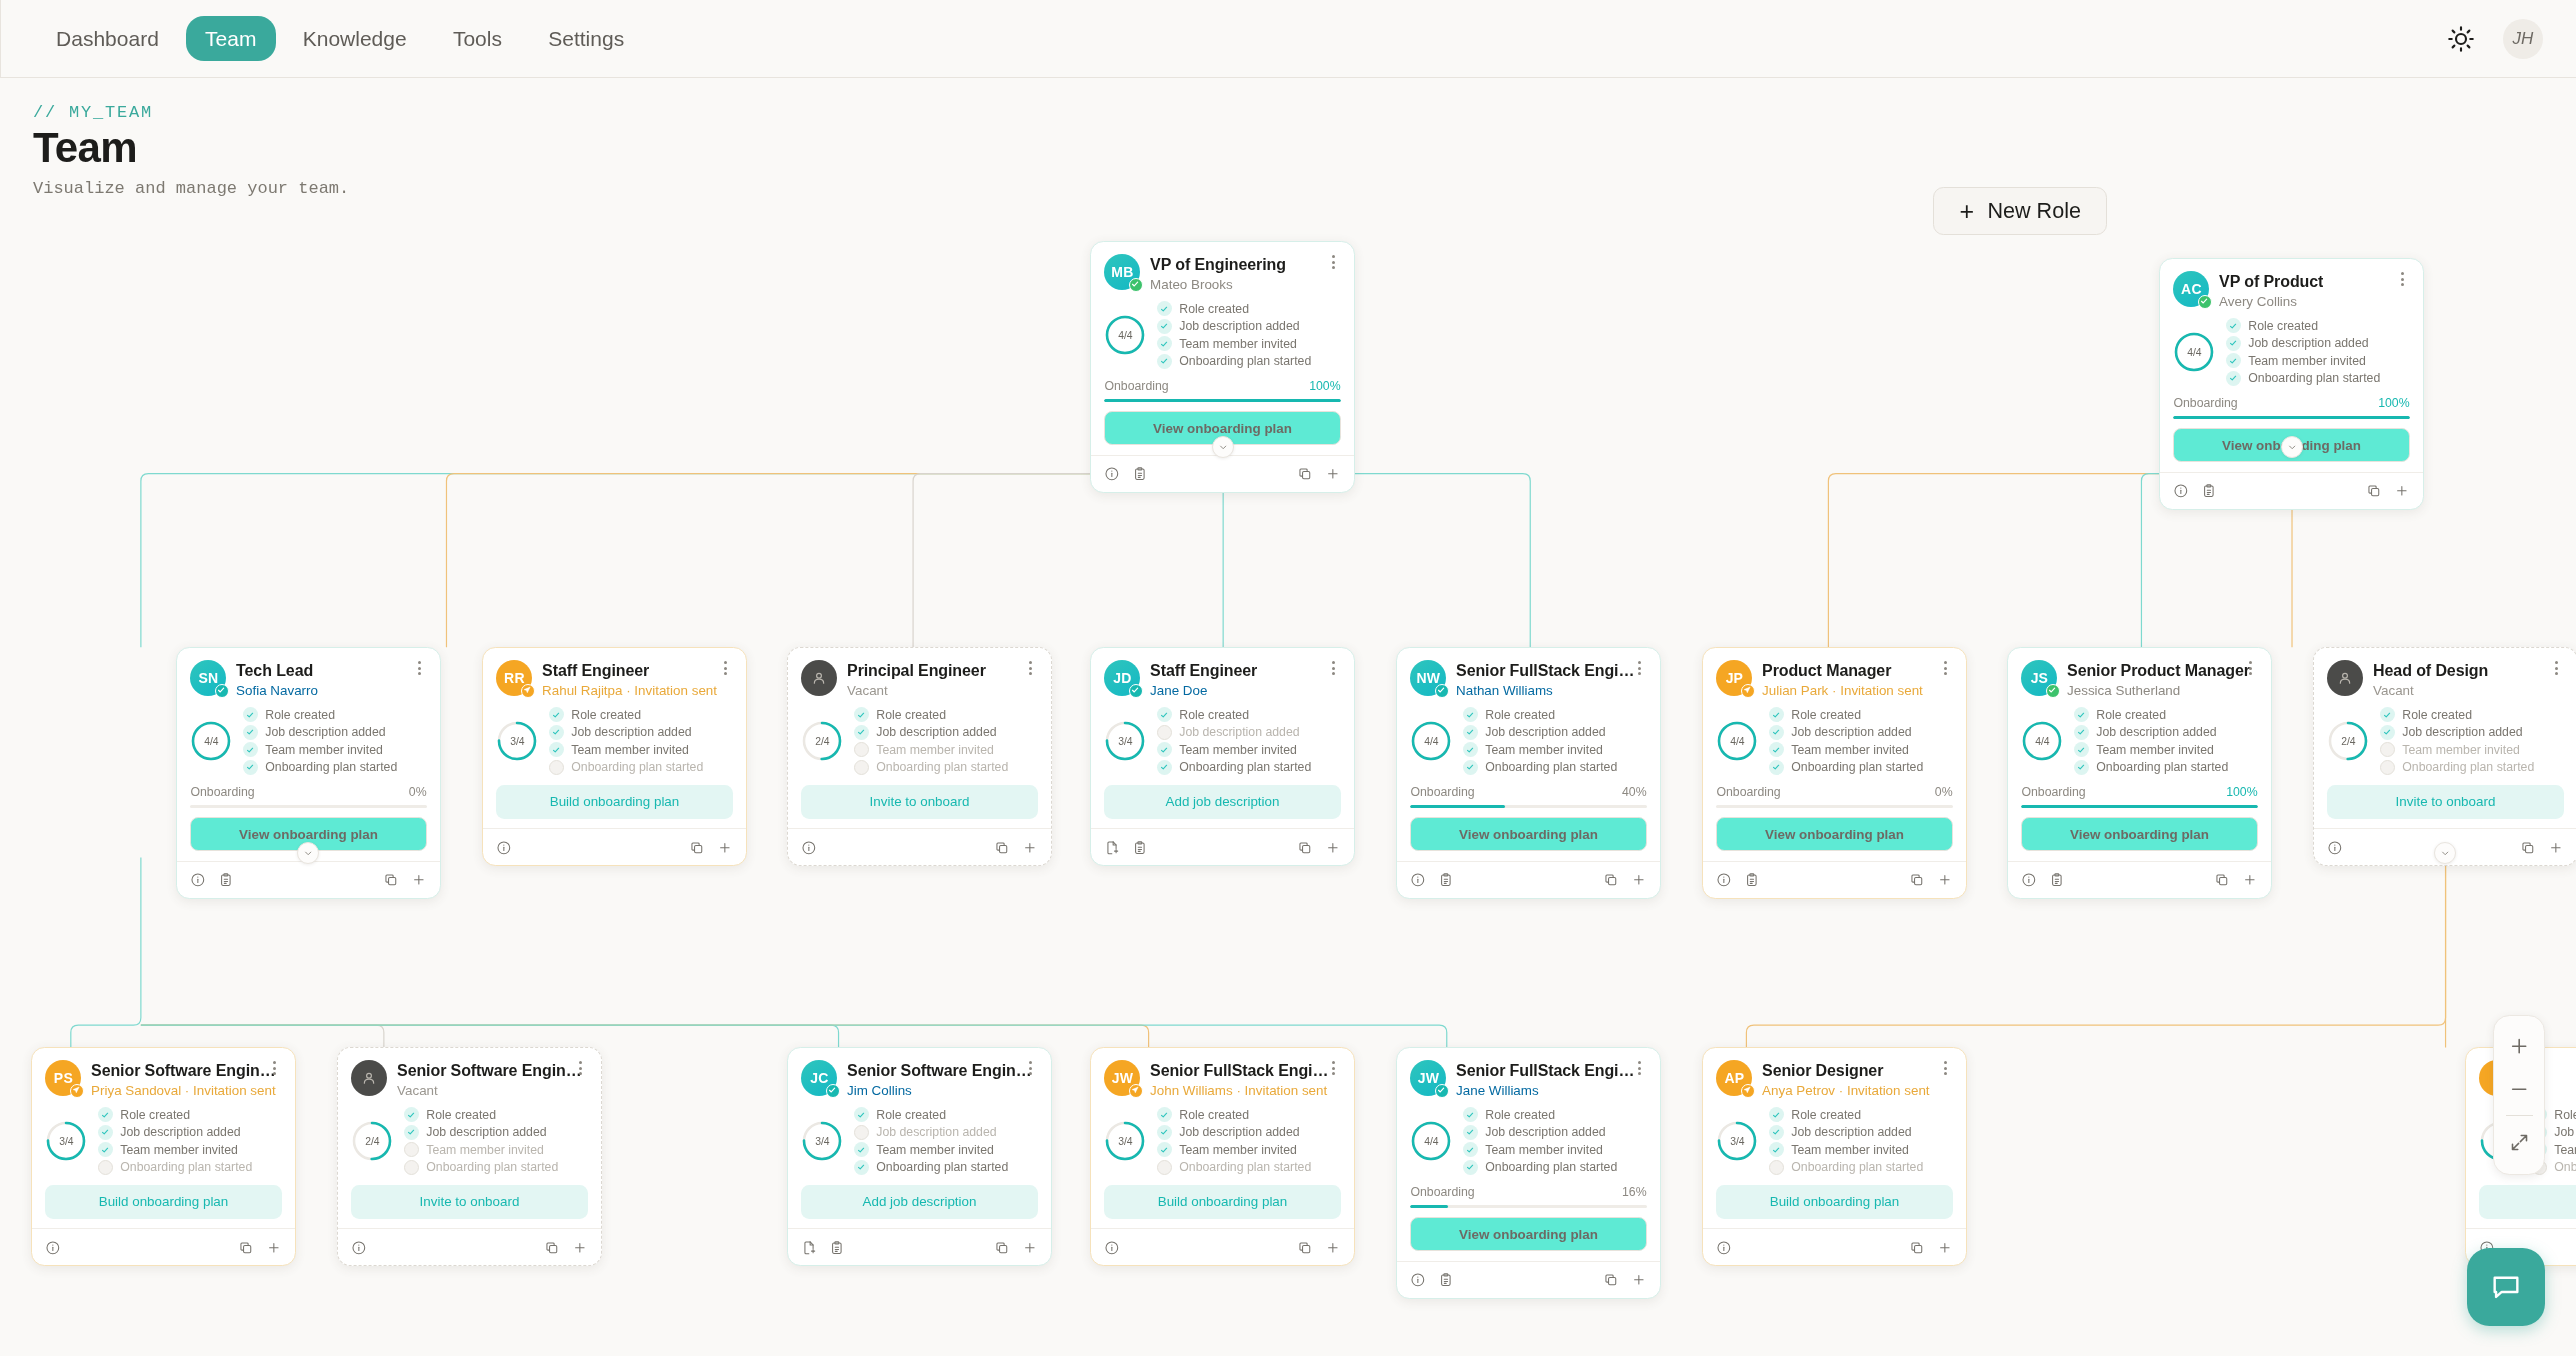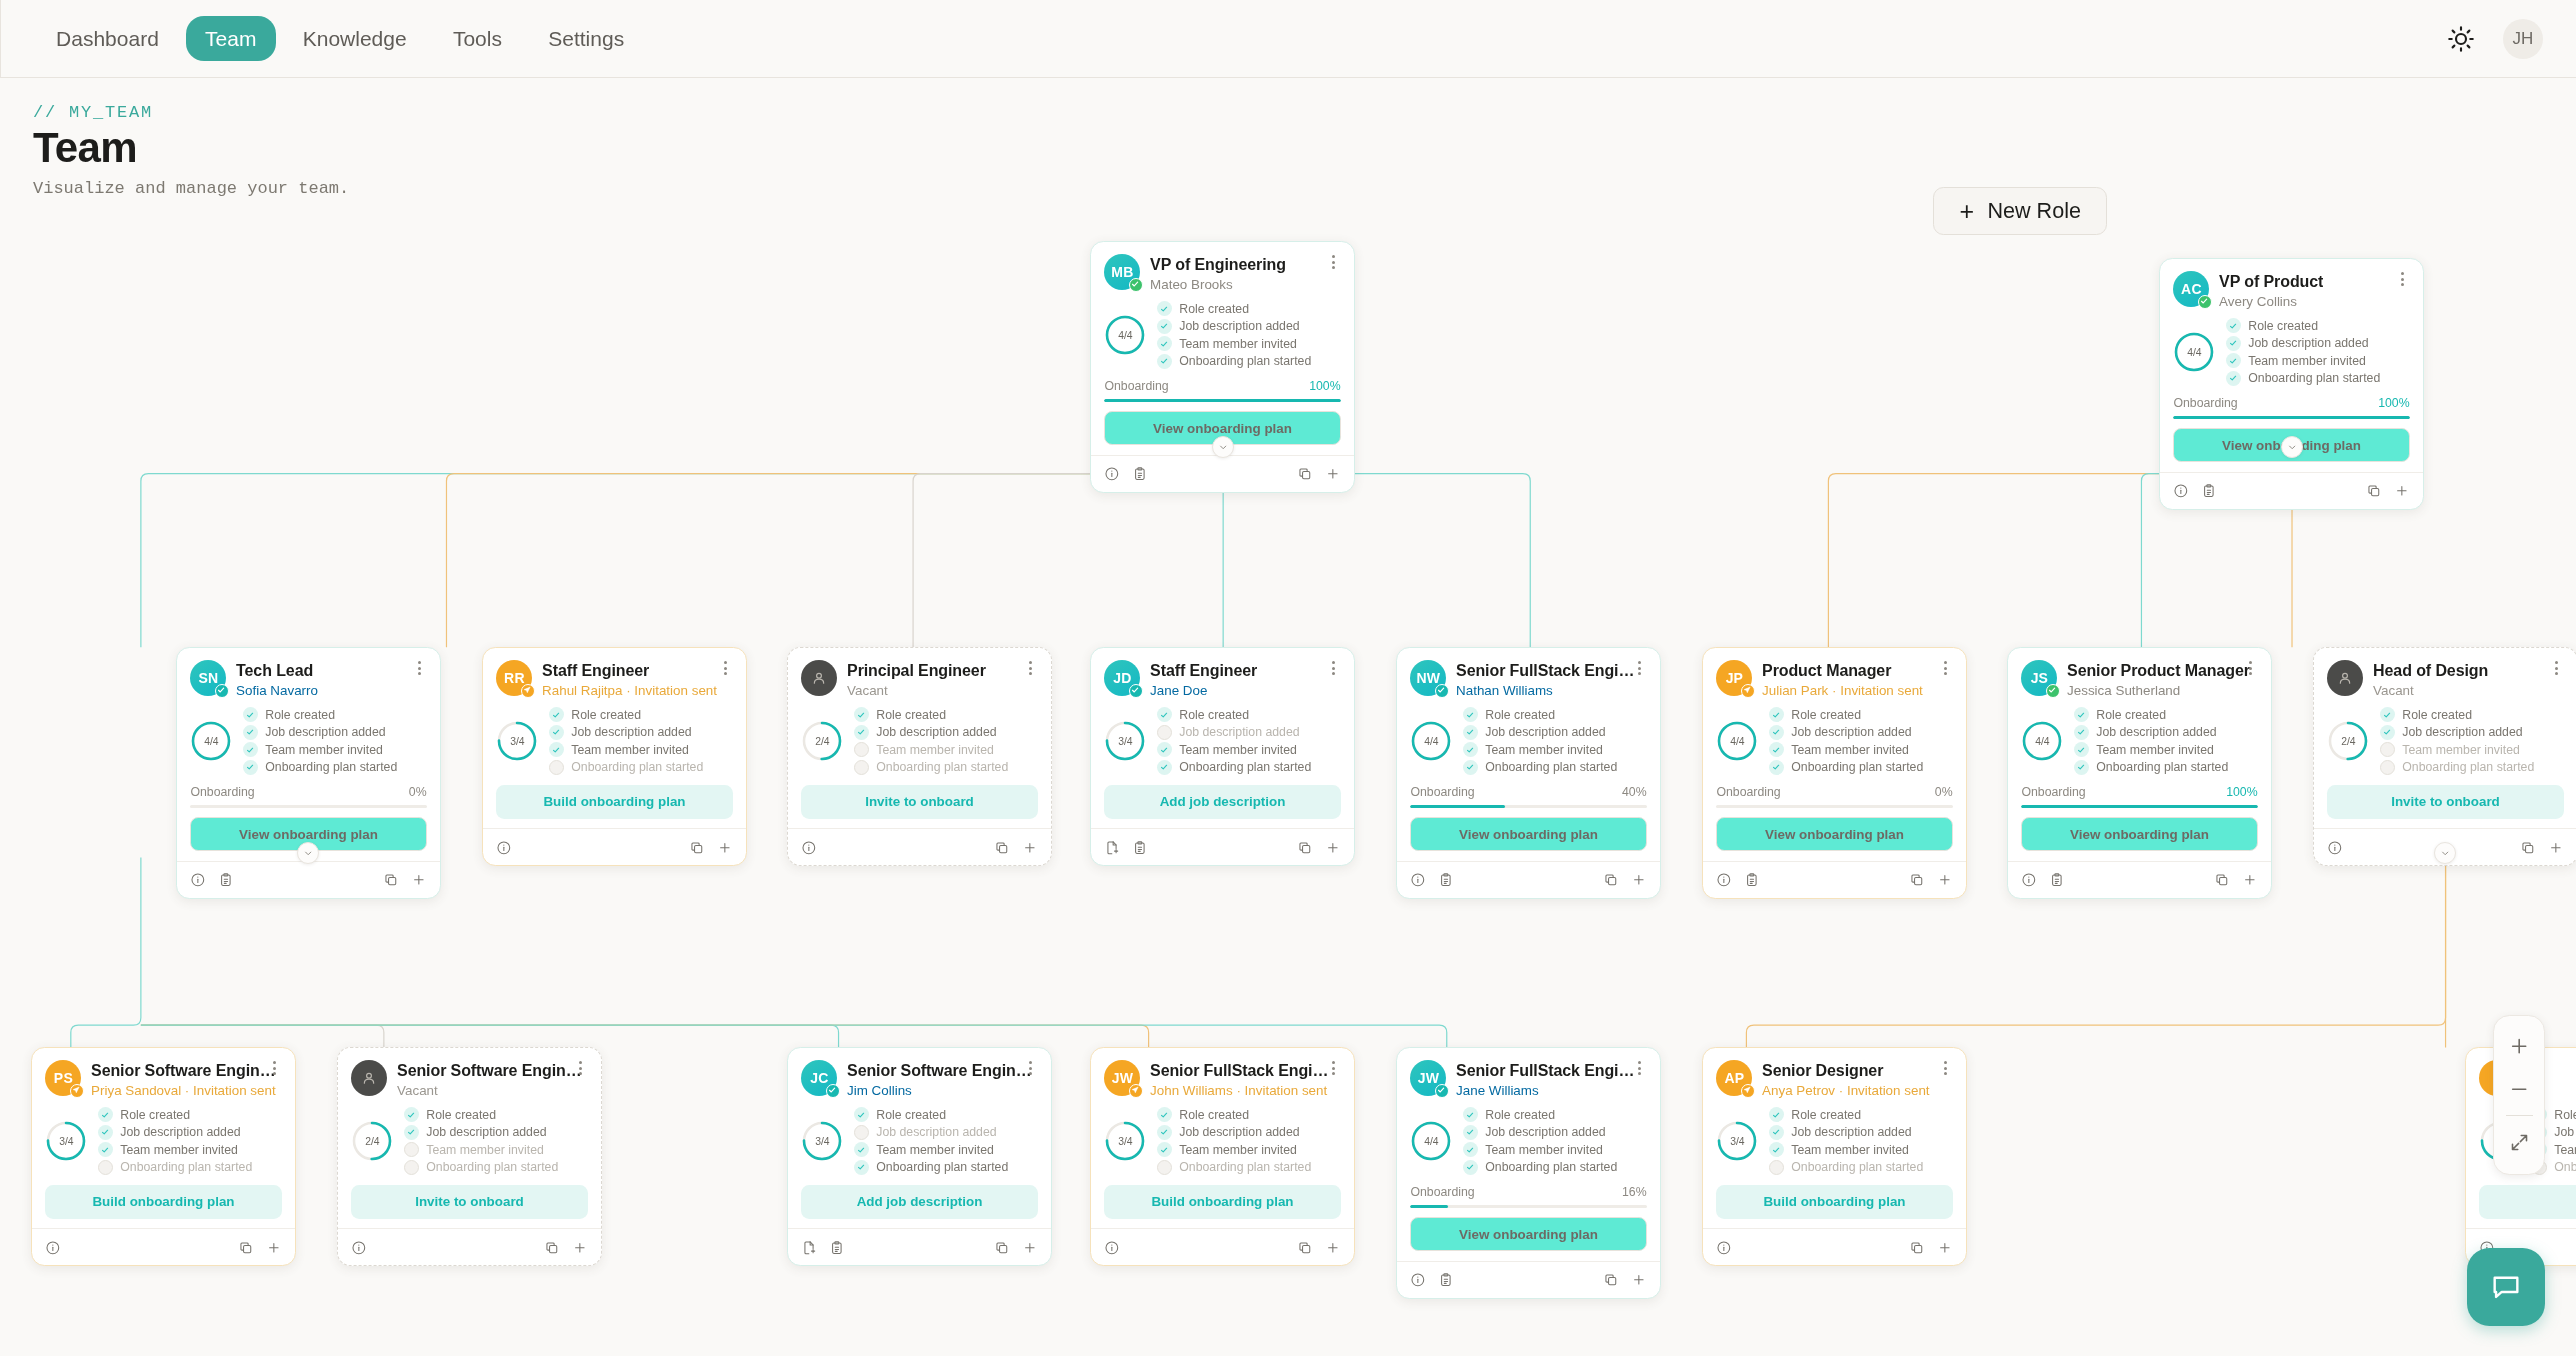--- a/index.html
+++ b/index.html
@@ -25,21 +25,21 @@
   }
   .brand-name { font-size: 28px; font-weight: 700; color: #1d1d1b; letter-spacing: -0.4px; white-space: nowrap; }
   .brand-name .o2 { color: #3aa99c; font-weight: 400; }
   .nav-sep { width: 0.7px; height: 78px; background: #e8e4de; }
   .navlinks { display: flex; align-items: center; gap: 7.5px; padding-left: 36px; }
   .navlink {
     font-size: 21px; color: #5f5c57; padding: 10.4px 19.4px; border-radius: 18px;
     white-space: nowrap; cursor: pointer;
   }
   .navlink.active { background: #3aa99c; color: #ffffff; }
-  .nav-right { margin-left: auto; display: flex; align-items: center; gap: 27px; padding-right: 33px; }
+  .nav-right { margin-left: auto; display: flex; align-items: center; gap: 27px; padding-right: 33px; font-style: italic; }
   .sun-icon { width: 30px; height: 30px; cursor: pointer; }
   .avatar-jh {
     width: 40px; height: 40px; border-radius: 50%;
     background: #efece7; color: #6e6a64; font-size: 17px;
     display: flex; align-items: center; justify-content: center; cursor: pointer;
   }
 
   
   .page-head { position: absolute; top: 78px; left: 0; width: 2140px; height: 142px; }
   .eyebrow {
@@ -142,21 +142,21 @@
   .prog-row { display: flex; align-items: baseline; justify-content: space-between; }
   .prog-label { font-size: 12.3px; color: #8d8982; }
   .prog-pct { font-size: 12.3px; }
   .prog-pct.full { color: #17b8b0; }
   .prog-pct.part { color: #8d8982; }
   .prog-track { margin-top: 5.2px; height: 3px; border-radius: 2.2px; background: #efece7; overflow: hidden; }
   .prog-fill { height: 100%; background: #17b8b0; border-radius: 2.2px; }
 
   
   .cta { margin-top: 9.7px; height: 34px; border-radius: 8.2px; display: flex; align-items: center; justify-content: center;
-         font-size: 13.4px; font-weight: 700; cursor: pointer; }
+         font-size: 13.4px; font-weight: 400; cursor: pointer; }
   .cta.outline { border: 0.7px solid #e7e3dc; background: #5eead4; color: #6d6a64; font-weight: 700; }
   .cta.tealfill { background: #e3f6f3; color: #17b8b0; }
 
   
   .card-foot {
     margin-top: 9.7px; height: 37px; border-top: 0.7px solid #f0ede8;
     display: flex; align-items: center; padding: 0 13.4px; gap: 12px;
   }
   .foot-right { margin-left: auto; display: flex; align-items: center; gap: 12px; }
   .ficon { width: 15.7px; height: 15.7px; cursor: pointer; color: #75726c; }

